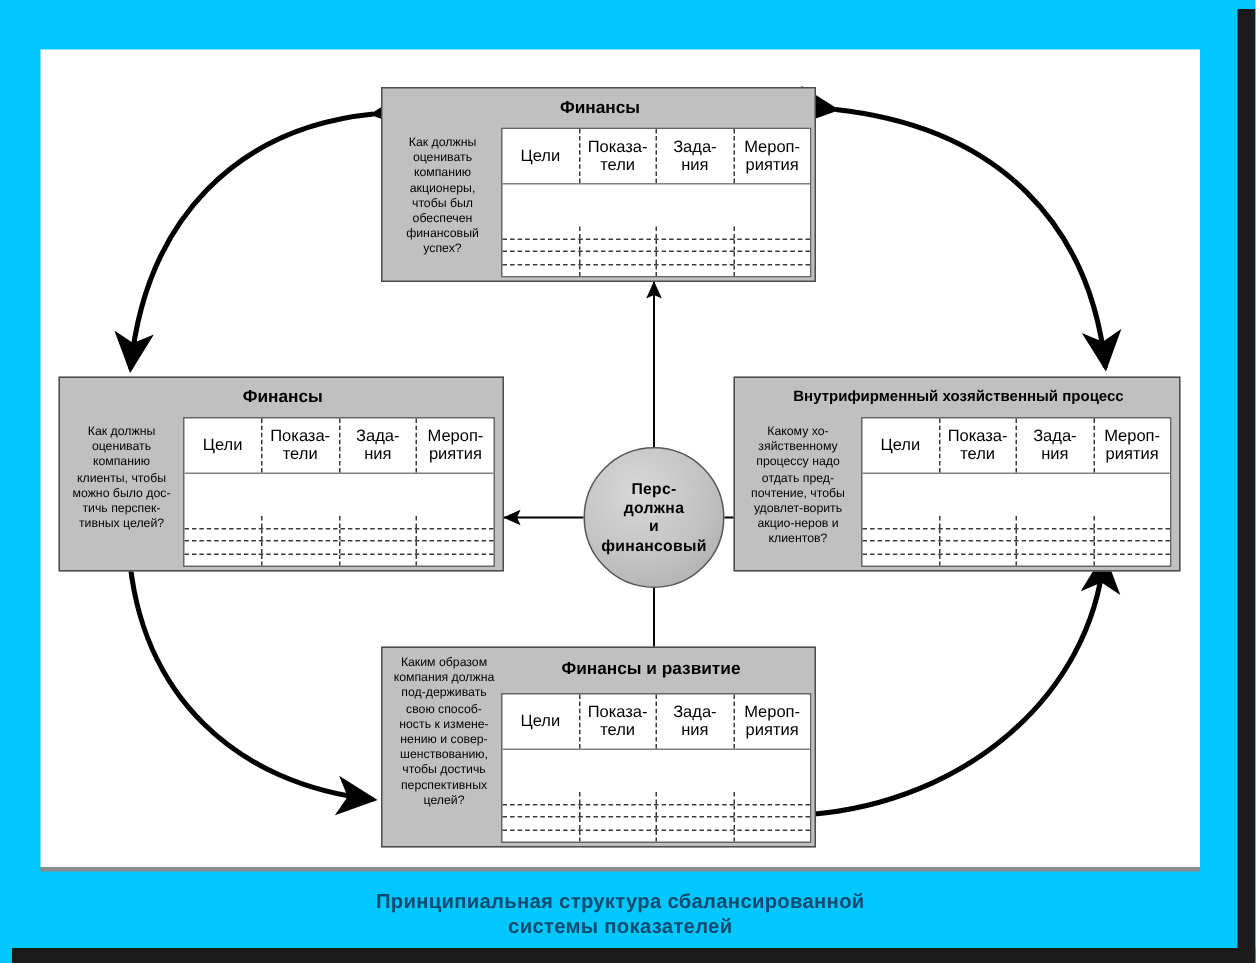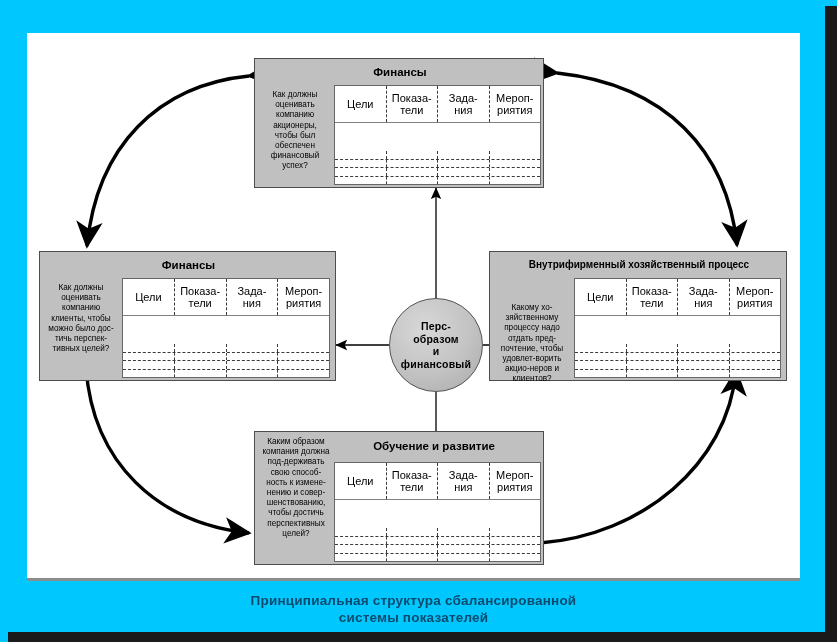--- a/index.html
+++ b/index.html
@@ -294,21 +294,21 @@
             <div class="cell"></div>
             <div class="cell"></div>
             <div class="cell"></div>
           </div>
         </div>
       </div>
     </div>
 
     <div class="panel" style="left:462px; top:218px; width:298px; height:130px;">
       <div class="panel-title" style="left:0; top:7px; width:298px; font-size:10px;">Внутрифирменный хозяйственный процесс</div>
-      <div class="panel-question" style="left:6px; top:31px; width:72px;margin-top:20px;">Какому хо-зяйственному процессу надо отдать пред-почтение, чтобы удовлет-ворить акцио-неров и клиентов?</div>
+      <div class="panel-question" style="left:6px; top:31px; width:72px;">Какому хо-зяйственному процессу надо отдать пред-почтение, чтобы удовлет-ворить акцио-неров и клиентов?</div>
       <div class="grid" style="left:84px; top:26px; width:207px; height:100px;">
         <div class="grid-head" style="height:37px;">
           <div class="cell">
             <span>Цели</span>
           </div>
           <div class="cell">
             <span><span>Показа-</span><br><span>тели</span></span>
           </div>
           <div class="cell">
             <span><span>Зада-</span><br><span>ния</span></span>
@@ -340,21 +340,21 @@
             <div class="cell"></div>
             <div class="cell"></div>
             <div class="cell"></div>
             <div class="cell"></div>
           </div>
         </div>
       </div>
     </div>
 
     <div class="panel" style="left:227px; top:398px; width:290px; height:134px;">
-      <div class="panel-title" style="left:70px; top:8px; width:218px;">Обучение и развитие</div>
+      <div class="panel-title" style="left:70px; top:8px; width:218px;">Финансы и развитие</div>
       <div class="panel-question" style="left:6px; top:5px; width:70px;">Каким образом компания должна под-держивать свою способ-ность к измене-нению и совер-шенствованию, чтобы достичь перспективных целей?</div>
       <div class="grid" style="left:79px; top:30px; width:207px; height:100px;">
         <div class="grid-head" style="height:37px;">
           <div class="cell">
             <span>Цели</span>
           </div>
           <div class="cell">
             <span><span>Показа-</span><br><span>тели</span></span>
           </div>
           <div class="cell">
@@ -389,21 +389,21 @@
             <div class="cell"></div>
             <div class="cell"></div>
           </div>
         </div>
       </div>
     </div>
 
     <div id="centre-circle">
       <div id="centre-label">
         <span>Перс-</span><br>
-        <span>образом</span><br>
+        <span>должна</span><br>
         <span>и</span><br>
         <span>финансовый</span>
       </div>
     </div>
 
   </div>
 
   <div id="canvas-underline"></div>
 
   <div id="caption">

